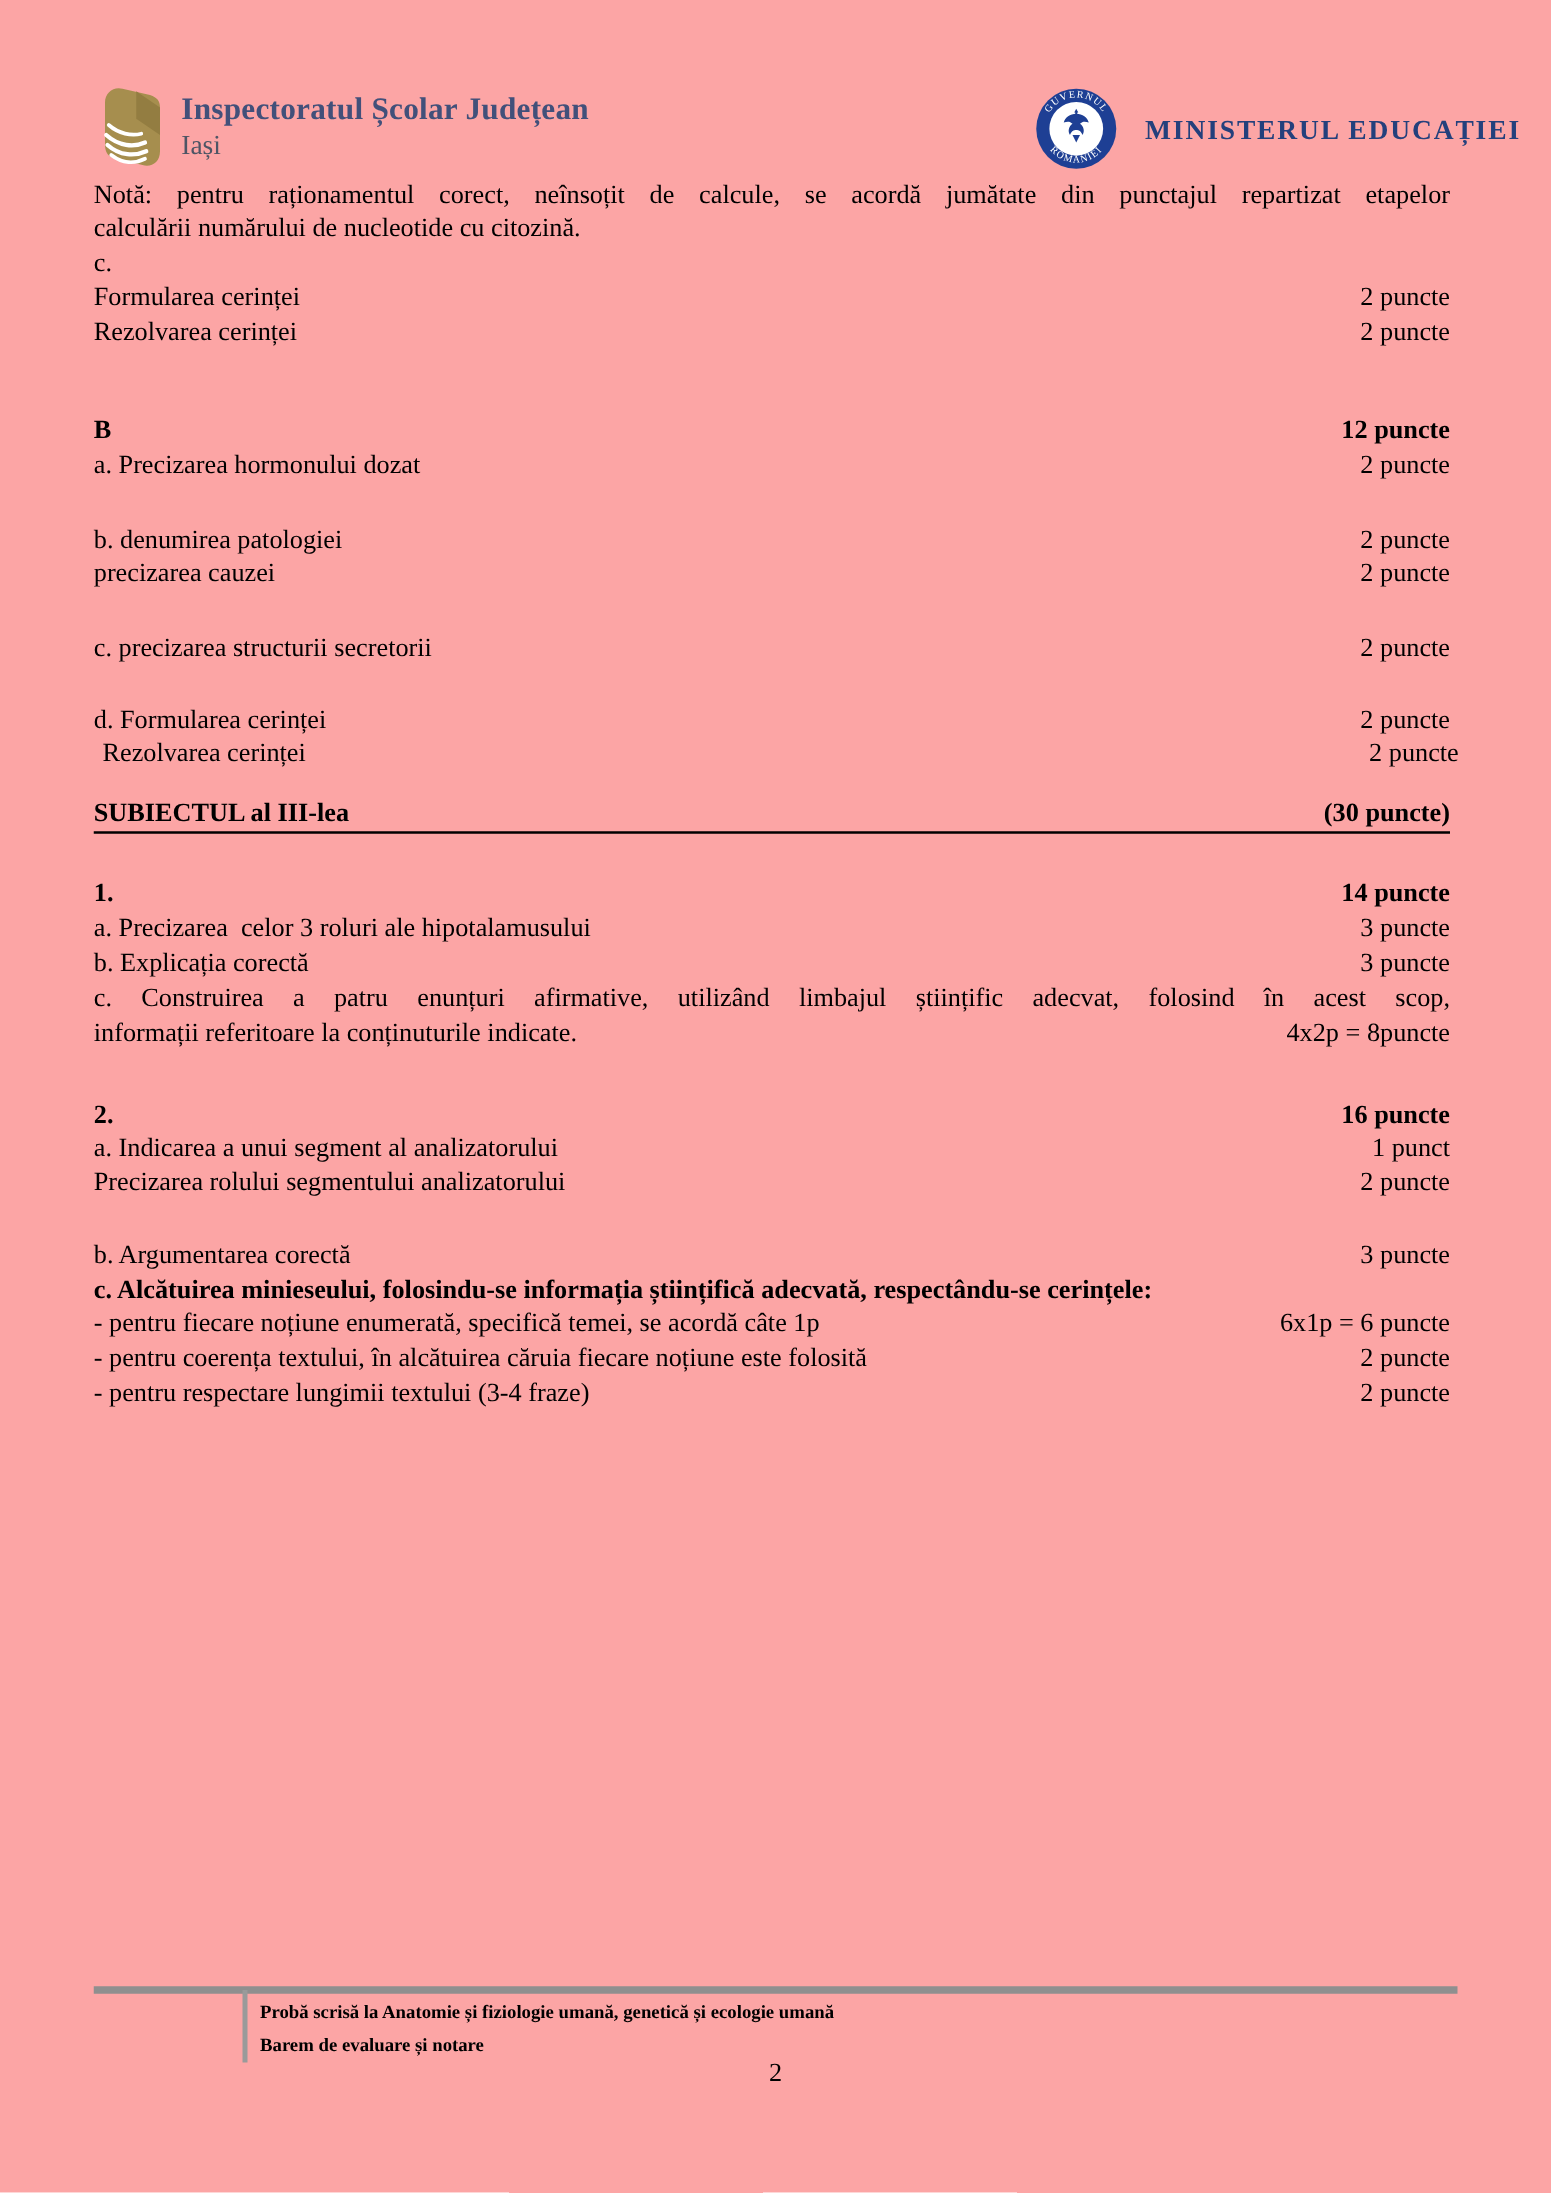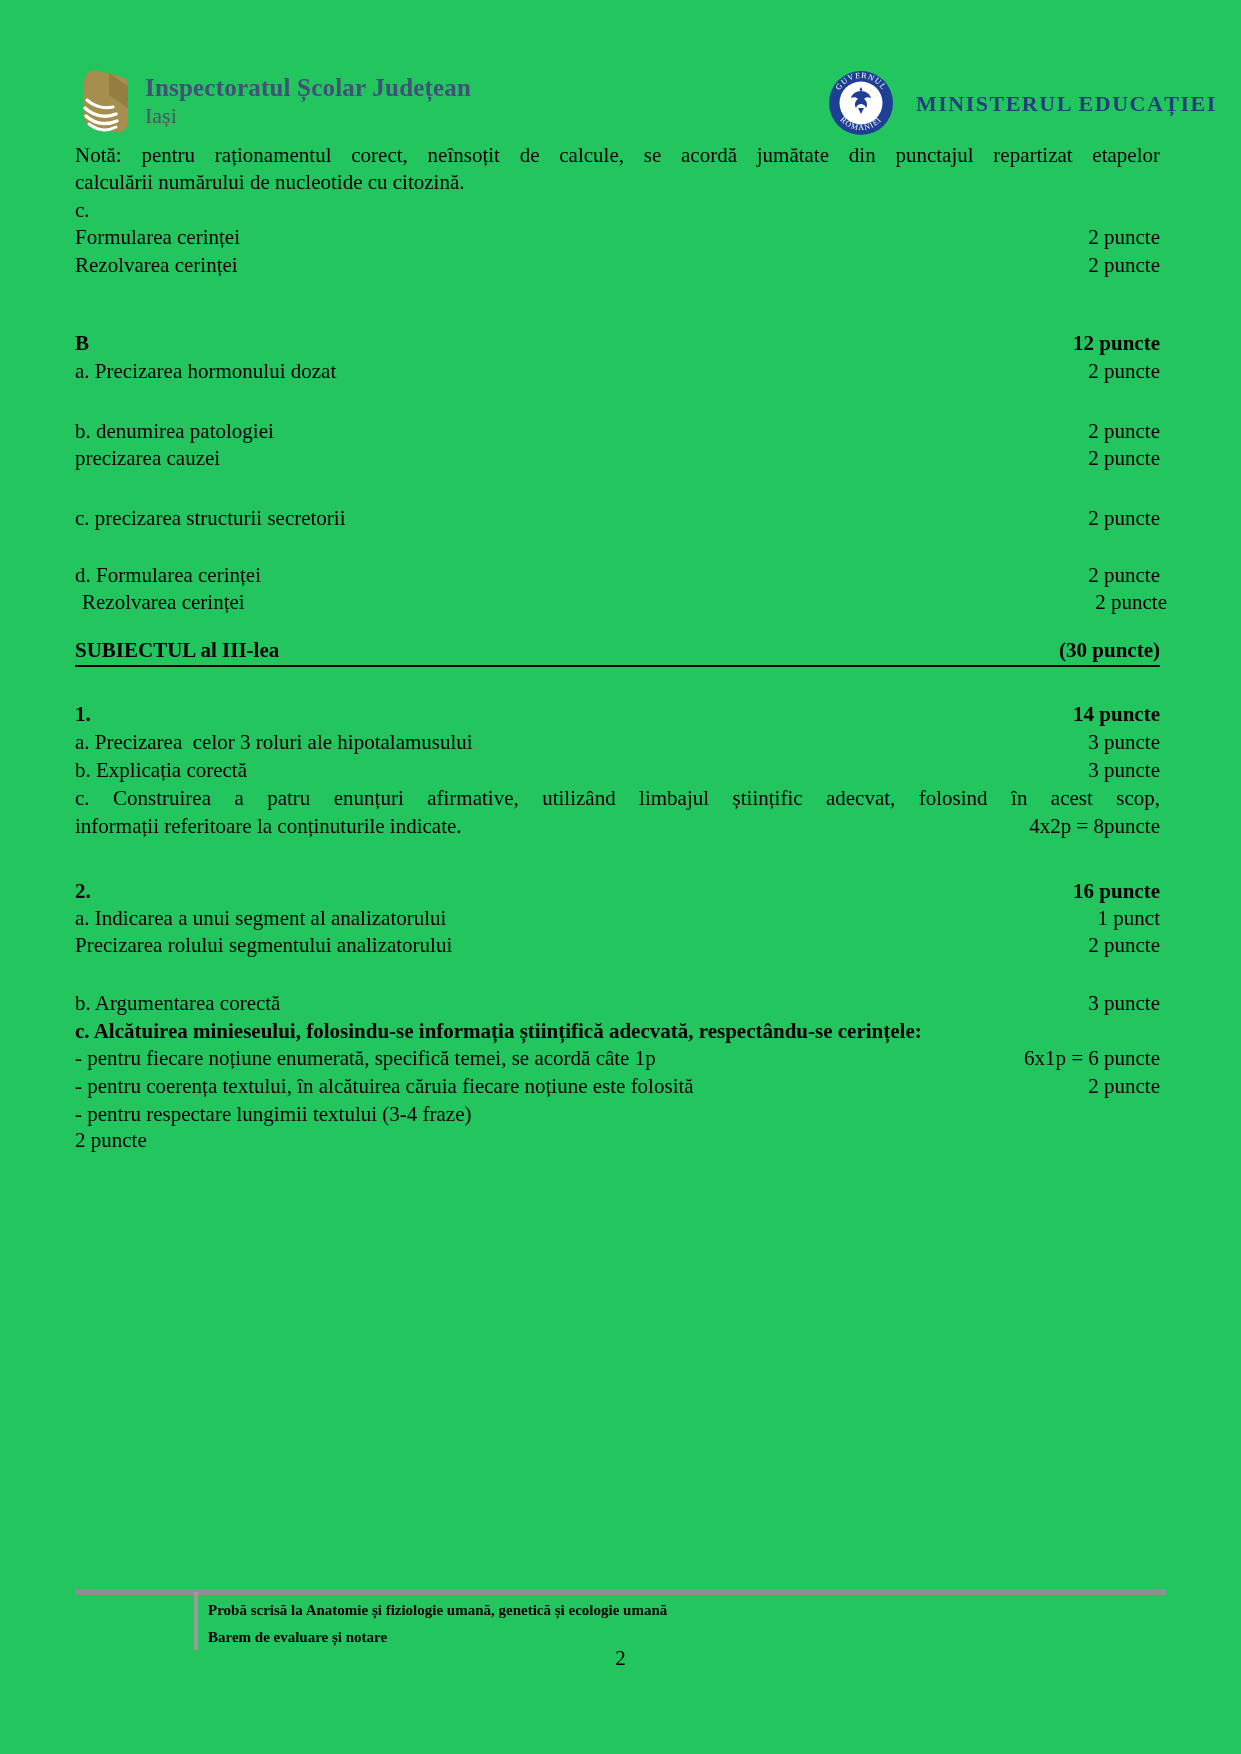--- a/index.html
+++ b/index.html
@@ -1,19 +1,19 @@
 <!DOCTYPE html>
 <html lang="ro"><head>
 <meta charset="utf-8">
 <style>
   html,body{margin:0;padding:0;background:#ffffff;}
   .page{
     position:relative;
     width:1241px;height:1754px;
-    background:#22c55e;
+    background:#fca5a5;
     font-family:"Liberation Serif","DejaVu Serif",serif;
     color:#000;
     overflow:hidden;
   }
   
   .hdr-left{position:absolute;left:75px;top:66px;display:flex;align-items:flex-start;}
   .hdr-logo{width:58px;height:72px;flex:0 0 auto;}
   .hdr-left-text{margin-left:12px;padding-top:8px;}
   .isj-title{font-size:25px;font-weight:bold;color:#42507a;letter-spacing:.2px;line-height:1.1;}
   .isj-sub{font-size:22px;color:#4e5565;line-height:1.25;}
@@ -101,21 +101,21 @@
       <div class="line" style="top: 757px;"><span class="lt">b. Explicația corectă</span><span class="rt">3 puncte</span></div>
       <div class="line justify" style="top: 785px;"><span class="lt">c. Construirea a patru enunțuri afirmative, utilizând limbajul științific adecvat, folosind în acest scop,</span></div>
       <div class="line" style="top: 813px;"><span class="lt">informații referitoare la conținuturile indicate.</span><span class="rt">4x2p = 8puncte</span></div>
       <div class="line bold" style="top: 878px;"><span class="lt">2.</span><span class="rt">16 puncte</span></div>
       <div class="line" style="top: 905px;"><span class="lt">a. Indicarea a unui segment al analizatorului</span><span class="rt">1 punct</span></div>
       <div class="line" style="top: 932px;"><span class="lt">Precizarea rolului segmentului analizatorului</span><span class="rt">2 puncte</span></div>
       <div class="line" style="top: 990px;"><span class="lt">b. Argumentarea corectă</span><span class="rt">3 puncte</span></div>
       <div class="line" style="top: 1018px; font-weight: bold;"><span class="lt">c. Alcătuirea minieseului, folosindu-se informația științifică adecvată, respectându-se cerințele:</span></div>
       <div class="line" style="top: 1045px;"><span class="lt">- pentru fiecare noțiune enumerată, specifică temei, se acordă câte 1p</span><span class="rt">6x1p = 6 puncte</span></div>
       <div class="line" style="top: 1073px;"><span class="lt">- pentru coerența textului, în alcătuirea căruia fiecare noțiune este folosită</span><span class="rt">2 puncte</span></div>
-      <div class="line" style="top: 1101px; flex-direction: column;"><span class="lt">- pentru respectare lungimii textului (3-4 fraze)</span><span class="rt">2 puncte</span></div>
+      <div class="line" style="top: 1101px;"><span class="lt">- pentru respectare lungimii textului (3-4 fraze)</span><span class="rt">2 puncte</span></div>
     </div>
 
   <div class="foot-rule"></div>
   <div class="foot-vline"></div>
   <div class="foot-text">
     <div>Probă scrisă la Anatomie și fiziologie umană, genetică și ecologie umană</div>
     <div>Barem de evaluare și notare</div>
   </div>
   <div class="page-num">2</div>
 

